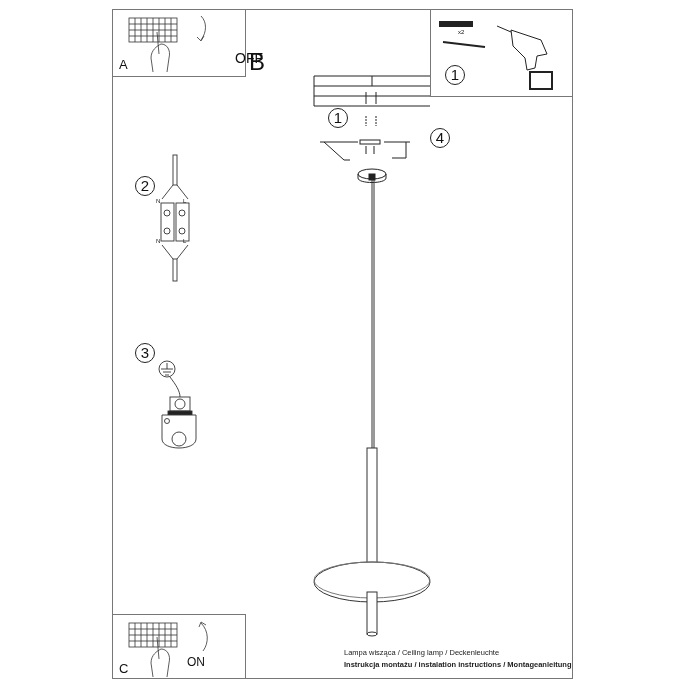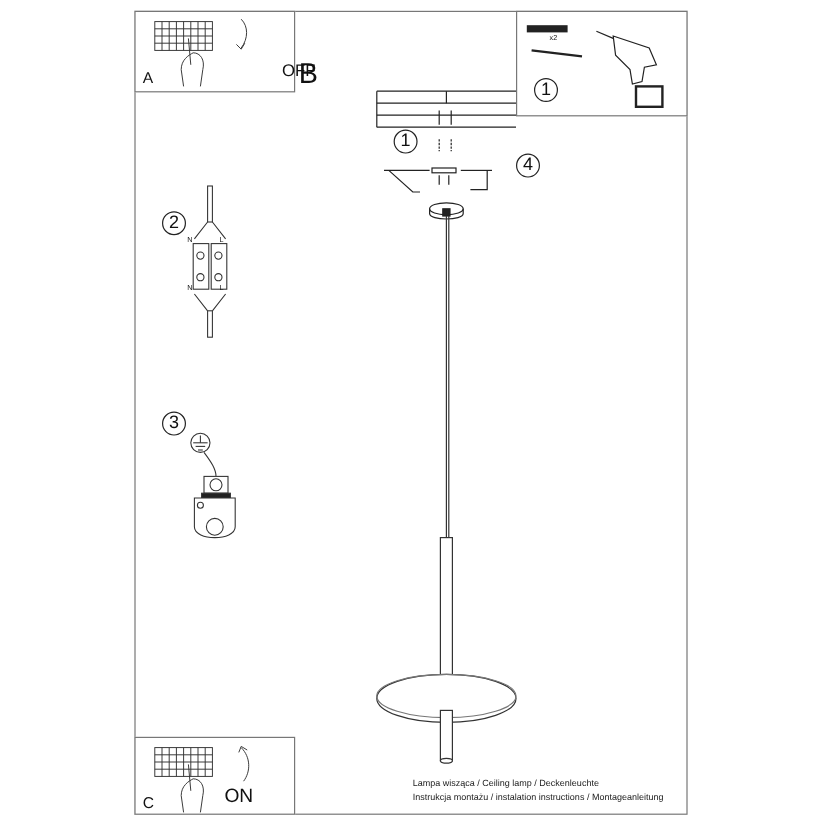--- a/index.html
+++ b/index.html
@@ -148,17 +148,17 @@
       <line x1="40" y1="8" x2="40" y2="32"></line>
         <line x1="46" y1="8" x2="46" y2="32"></line>
         <line x1="52" y1="8" x2="52" y2="32"></line>
         <line x1="58" y1="8" x2="58" y2="32"></line>
       <path d="M44 22 L46 44 M38 48 C38 40 44 36 48 34 C54 34 58 40 56 48 L54 62 M40 62 L38 48"></path>
       <path d="M90 36 C96 28 96 16 88 8"></path>
       <path d="M86 12 L88 7 L93 10"></path>
     </g>
   </svg>
   <span class="lbl" style="left:6px;top:46px;">C</span>
-  <span class="lbl" style="left:74px;top:40px;font-size:16px;">ON</span>
+  <span class="lbl" style="left:74px;top:40px;font-size:12px;">ON</span>
 </div>
 
-<div class="foot" style="left:344px;top:660px;">Instrukcja montażu / instalation instructions / Montageanleitung</div>
+<div class="foot" style="left:344px;top:660px;font-weight:bold;">Instrukcja montażu / instalation instructions / Montageanleitung</div>
 <div class="foot" style="left:344px;top:648px;">Lampa wisząca / Ceiling lamp / Deckenleuchte</div>
 
 </body></html>

